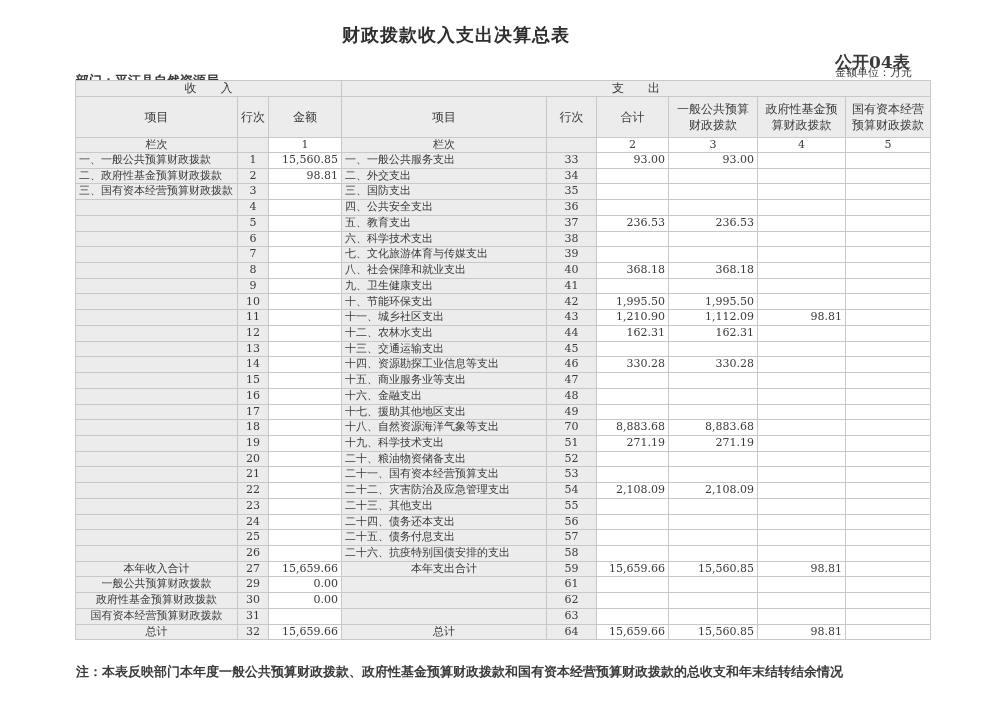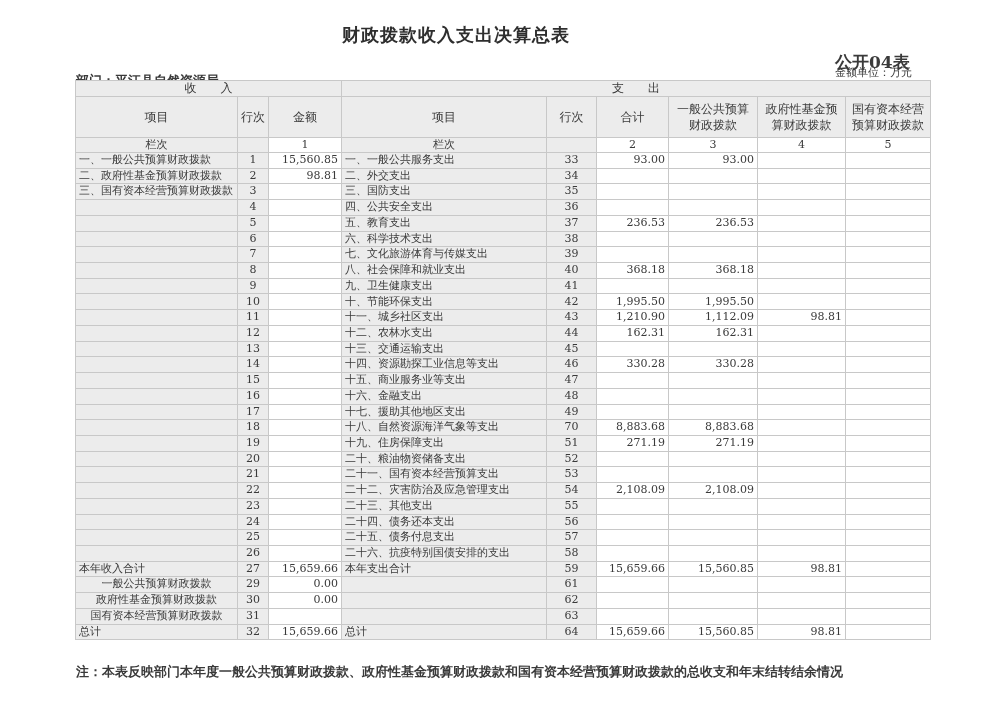--- a/index.html
+++ b/index.html
@@ -18,21 +18,21 @@
   table.fiscal th,table.fiscal td{border:1px solid var(--border,#c8c8c8);font-size:11px;font-weight:normal;
         padding:0 3px;overflow:hidden;white-space:nowrap;line-height:1.15;color:#3a3a3a;}
   tr.sec th{height:15px;background:var(--cell-bg,#ececec);font-size:12px;text-align:center;margin-top:24px;}
   tr.cols th{height:40px;background:var(--cell-bg,#ececec);font-size:12px;text-align:center;
         white-space:normal;line-height:1.35;}
   tr.lanci td{height:14px;text-align:center;}
   tbody.rows tr{height:15.72px;margin-left:28px;}
   .lab{background:var(--cell-bg,#ececec);text-align:left;}
   .no{background:var(--cell-bg,#ececec);text-align:center;}
   .val{background:#ffffff;text-align:right;}
-  .sum{font-weight:bold;}
+  .sum{font-weight:bold;text-align:center;}
   .ctr{text-align:center;}
 </style>
 </head>
 <body>
 
 <div class="page">
   <div class="title">财政拨款收入支出决算总表</div>
   <div class="table-no">公开04表</div>
   <div class="dept">部门：平江县自然资源局</div>
   <div class="unit">金额单位：万元</div>
@@ -273,21 +273,21 @@
           <td class="no">70</td>
           <td class="val">8,883.68</td>
           <td class="val">8,883.68</td>
           <td class="val"></td>
           <td class="val"></td>
         </tr>
         <tr>
           <td class="lab"></td>
           <td class="no">19</td>
           <td class="val"></td>
-          <td class="lab">十九、住房保障支出</td>
+          <td class="lab">十九、科学技术支出</td>
           <td class="no">51</td>
           <td class="val">271.19</td>
           <td class="val">271.19</td>
           <td class="val"></td>
           <td class="val"></td>
         </tr>
         <tr>
           <td class="lab"></td>
           <td class="no">20</td>
           <td class="val"></td>

